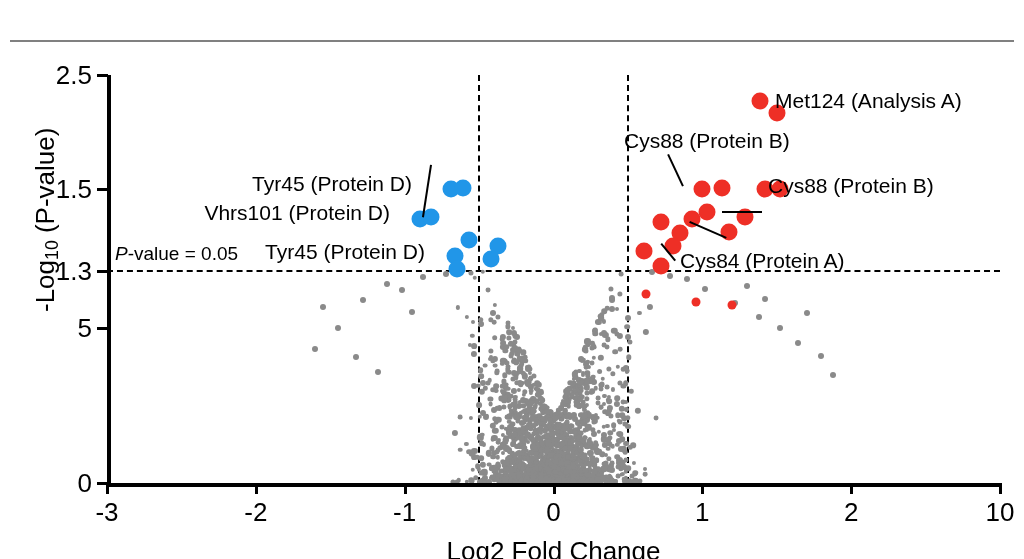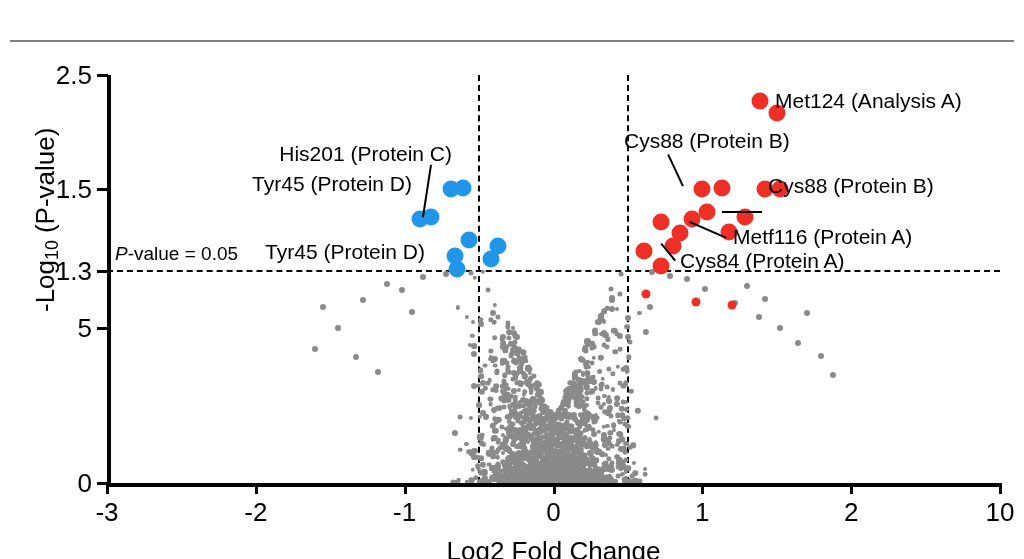--- a/index.html
+++ b/index.html
@@ -2005,28 +2005,27 @@
       <div class="ticklabel-y" style="left: 92px; top: 143.24px;">1.5</div>
       <div class="tick" style="left: 97px; top: 223.84px; width: 11px; height: 3px;"></div>
       <div class="ticklabel-y" style="left: 92px; top: 224.84px;">1.3</div>
       <div class="tick" style="left: 97px; top: 280.96px; width: 11px; height: 3px;"></div>
       <div class="ticklabel-y" style="left: 92px; top: 281.96px;">5</div>
       <div class="tick" style="left: 97px; top: 436px; width: 11px; height: 3px;"></div>
       <div class="ticklabel-y" style="left: 92px; top: 437px;">0</div>
       <div id="xlabel" style="left: 553.5px; top: 490px;">Log2 Fold Change</div>
       <div id="ylabel" style="left: 30px; top: 265.64px;">-Log<span class="sub">10</span> (P-value)</div>
       <div class="thr-note" style="left: 115px; top: 196.84px;"><span class="ital">P</span>-value = 0.05</div>
-      <div class="ann ann-right" style="left: 452px; top: 108px;">His201 (Protein C)</div>
       <div class="leader" style="left: 432px; top: 119px; width: 52.6118px; transform: rotate(98.7462deg);"></div>
       <div class="ann ann-right" style="left: 412px; top: 138px;">Tyr45 (Protein D)</div>
+      <div class="ann ann-right" style="left: 390px; top: 167px;">Vhrs101 (Protein D)</div>
       <div class="ann ann-right" style="left: 425px; top: 206px;">Tyr45 (Protein D)</div>
       <div class="ann ann-left" style="left: 775px; top: 55px;">Met124 (Analysis A)</div>
       <div class="pt pt-red" style="left: 760px; top: 55px; width: 17px; height: 17px;"></div>
       <div class="ann ann-left" style="left: 624px; top: 95px;">Cys88 (Protein B)</div>
       <div class="leader" style="left: 669px; top: 108px; width: 35.3412px; transform: rotate(64.8852deg);"></div>
       <div class="ann ann-left" style="left: 768px; top: 140px;">Cys88 (Protein B)</div>
       <div class="leader" style="left: 722px; top: 165px; width: 40px; transform: rotate(0deg);"></div>
-      <div class="ann ann-left" style="left: 733px; top: 191px;">Metf116 (Protein A)</div>
       <div class="leader" style="left: 690px; top: 175px; width: 40.3113px; transform: rotate(23.3852deg);"></div>
       <div class="ann ann-left" style="left: 680px; top: 215px;">Cys84 (Protein A)</div>
       <div class="leader" style="left: 662px; top: 197px; width: 22.0227px; transform: rotate(50.5275deg);"></div>
     </div>
 </div>
 
 </body></html>

